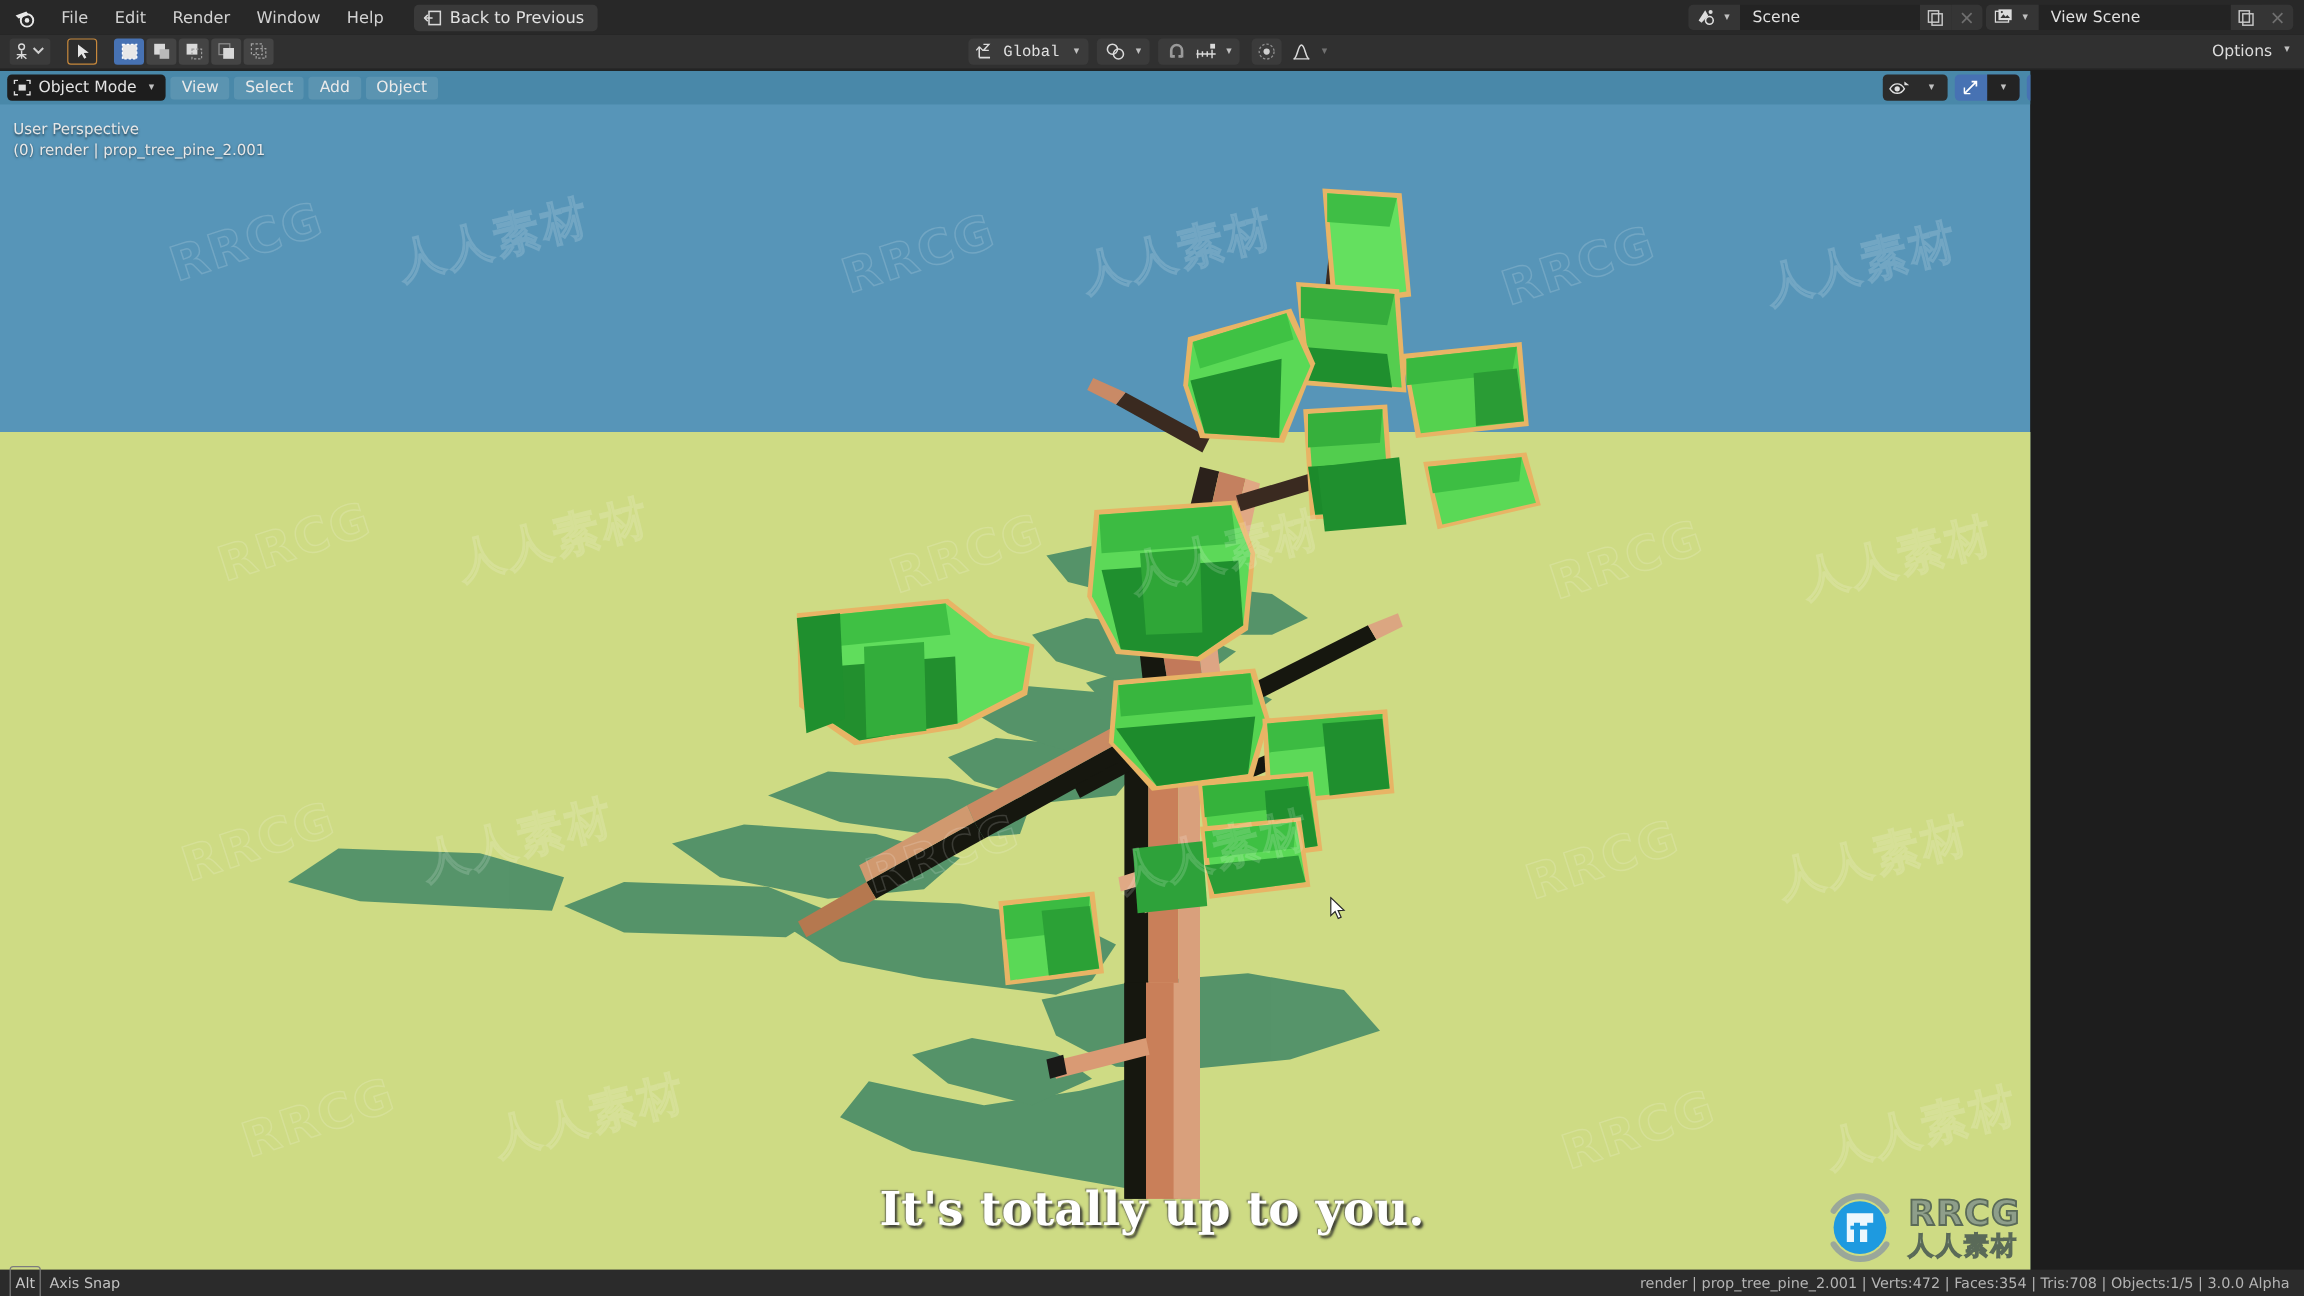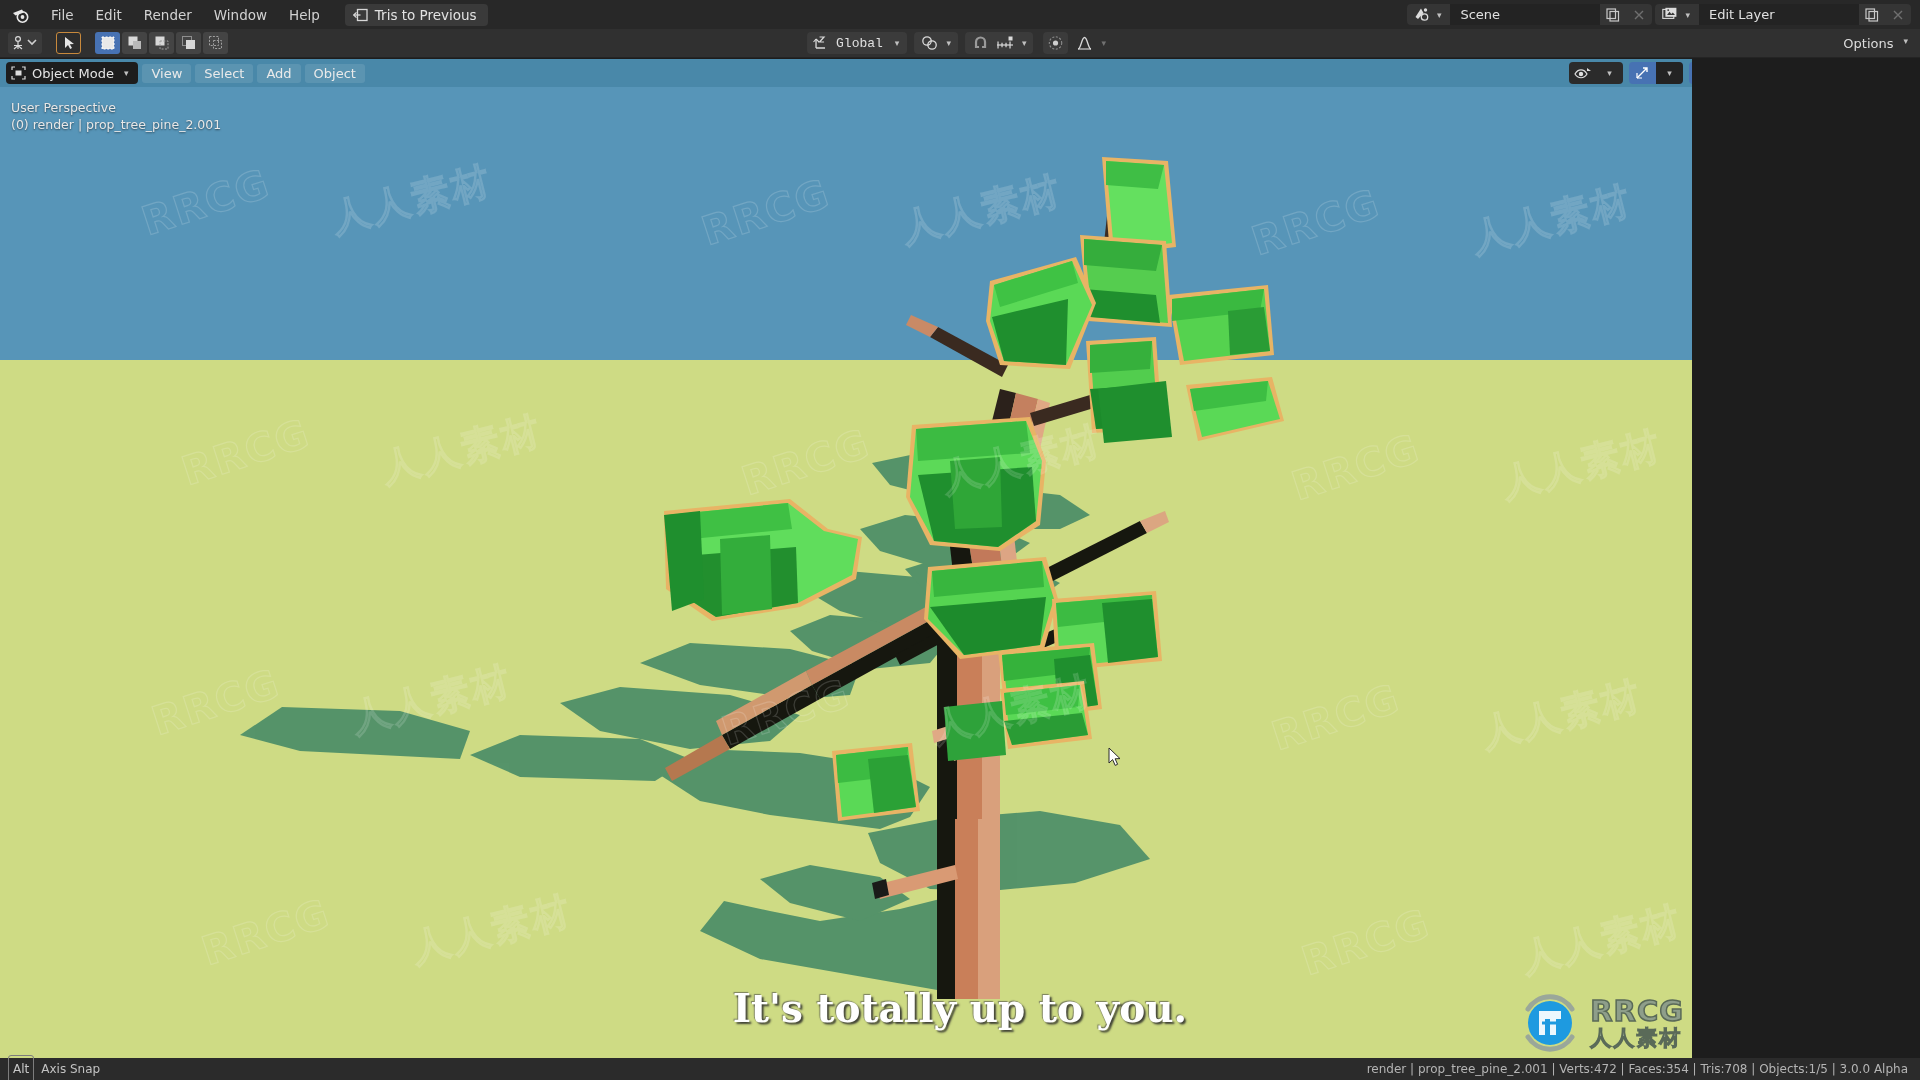--- a/index.html
+++ b/index.html
@@ -154,21 +154,21 @@
     <div class="menu-item">Help</div>
 
     <div class="backprev">
       <span>
         <svg width="15" height="14" viewBox="0 0 15 14">
           <rect x="4.5" y="1.5" width="9.5" height="11" fill="none" stroke="#d8d8d8" stroke-width="1.3"></rect>
           <path d="M7.5 7 L1 7" stroke="#d8d8d8" stroke-width="1.3"></path>
           <path d="M3.5 4.4 L0.8 7 L3.5 9.6" fill="none" stroke="#d8d8d8" stroke-width="1.3"></path>
         </svg>
       </span>
-      <span class="lbl">Tris to Previous</span>
+      <span class="lbl">Back to Previous</span>
     </div>
 
     <div class="topbar-spacer"></div>
 
     <div class="datablock">
       <div class="db-icon">
         <svg width="16" height="15" viewBox="0 0 16 15">
           <path d="M1.5 10 L7 1.5 L9.5 6 L4 12 Z" fill="#dcdcdc"></path>
           <circle cx="10.5" cy="10" r="3.2" fill="none" stroke="#dcdcdc" stroke-width="1.3"></circle>
           <circle cx="11.5" cy="3" r="1.7" fill="#dcdcdc"></circle>
@@ -192,21 +192,21 @@
     <div class="datablock">
       <div class="db-icon">
         <svg width="16" height="15" viewBox="0 0 16 15">
           <rect x="0.8" y="2.4" width="11" height="9" fill="none" stroke="#dcdcdc" stroke-width="1.1"></rect>
           <rect x="3.4" y="0.8" width="11" height="9" fill="#dcdcdc"></rect>
           <path d="M5 8 L7.5 4.8 L9.3 7 L10.8 5.4 L13 8 Z" fill="#353535"></path>
           <circle cx="6.2" cy="3.1" r="0.9" fill="#353535"></circle>
         </svg>
         <span class="chev">▾</span>
       </div>
-      <div class="db-name vl">Edit Layer</div>
+      <div class="db-name vl">View Scene</div>
       <div class="db-btn">
         <svg width="14" height="14" viewBox="0 0 14 14">
           <rect x="1" y="1" width="8.5" height="9.5" fill="none" stroke="#c8c8c8" stroke-width="1.2"></rect>
           <rect x="4" y="3.5" width="8.5" height="9.5" fill="none" stroke="#c8c8c8" stroke-width="1.2"></rect>
         </svg>
       </div>
       <div class="db-btn last">
         <svg width="12" height="12" viewBox="0 0 12 12">
           <path d="M2 2 L10 10 M10 2 L2 10" stroke="#6f6f6f" stroke-width="1.4"></path>
         </svg>

